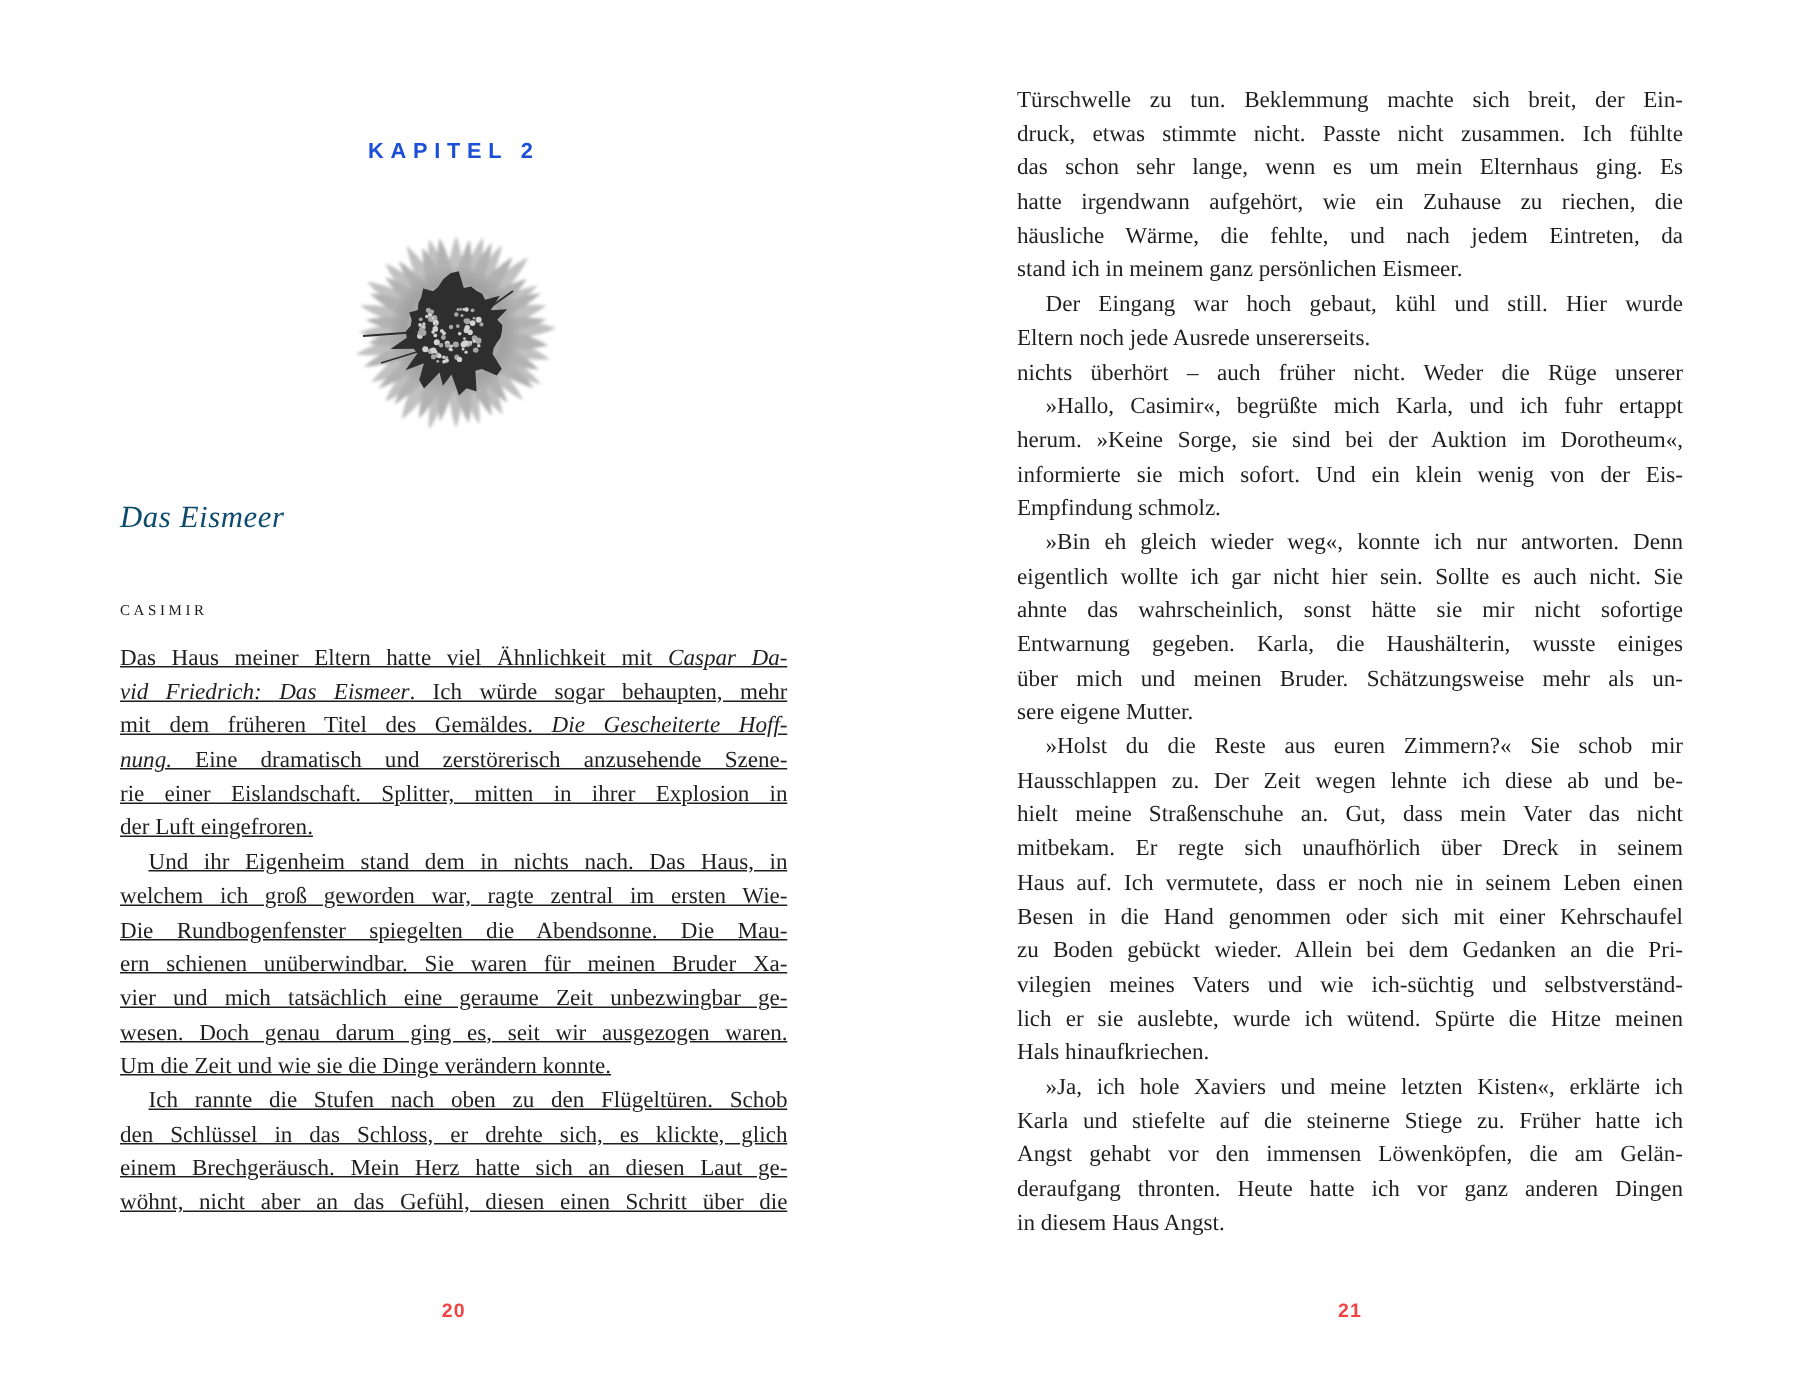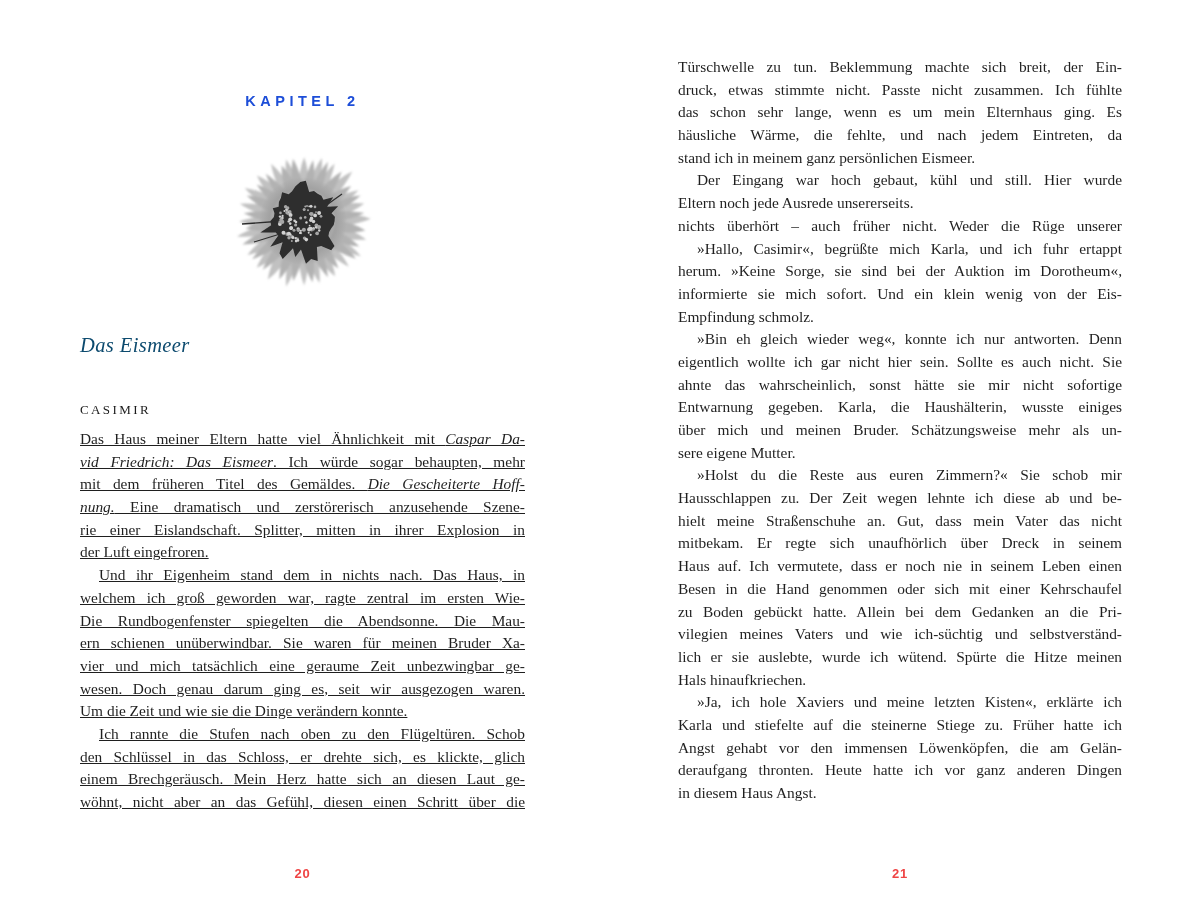--- a/index.html
+++ b/index.html
@@ -30,21 +30,21 @@
   .chapter-title {
     position: absolute; top: 334px; left: 0; width: 100%;
     text-align: left;
     font-style: italic;
     font-size: 20.5px;
     letter-spacing: 0.4px;
     color: #0c4a6e;
   }
   .speaker {
     position: absolute; top: 402px; left: 0;
-    font-size: 13px;
+    font-size: 10px;
     letter-spacing: 2.4px;
     color: #1b1b1b;
   }
   .body-lines { position: absolute; left: 0; width: 100%; }
   .left-lines  { top: 428px; text-decoration: underline; }
   .right-lines { top: 56px; }
 
   .line {
     height: 22.7px;
     line-height: 22.7px;
@@ -261,20 +261,21 @@
     </div>
 
   <div class="folio">20</div>
 </div>
 
 <div class="page page-right">
   <div class="body-lines right-lines">
       <div class="line"><span>Türschwelle zu tun. Beklemmung machte sich breit, der Ein-</span></div>
       <div class="line"><span>druck, etwas stimmte nicht. Passte nicht zusammen. Ich fühlte</span></div>
       <div class="line"><span>das schon sehr lange, wenn es um mein Elternhaus ging. Es</span></div>
+      <div class="line"><span>hatte irgendwann aufgehört, wie ein Zuhause zu riechen, die</span></div>
       <div class="line"><span>häusliche Wärme, die fehlte, und nach jedem Eintreten, da</span></div>
       <div class="line end"><span>stand ich in meinem ganz persönlichen Eismeer.</span></div>
       <div class="line ind"><span>Der Eingang war hoch gebaut, kühl und still. Hier wurde</span></div>
       <div class="line end"><span>Eltern noch jede Ausrede unsererseits.</span></div>
       <div class="line"><span>nichts überhört – auch früher nicht. Weder die Rüge unserer</span></div>
       <div class="line ind"><span>»Hallo, Casimir«, begrüßte mich Karla, und ich fuhr ertappt</span></div>
       <div class="line"><span>herum. »Keine Sorge, sie sind bei der Auktion im Dorotheum«,</span></div>
       <div class="line"><span>informierte sie mich sofort. Und ein klein wenig von der Eis-</span></div>
       <div class="line end"><span>Empfindung schmolz.</span></div>
       <div class="line ind"><span>»Bin eh gleich wieder weg«, konnte ich nur antworten. Denn</span></div>
@@ -282,21 +283,21 @@
       <div class="line"><span>ahnte das wahrscheinlich, sonst hätte sie mir nicht sofortige</span></div>
       <div class="line"><span>Entwarnung gegeben. Karla, die Haushälterin, wusste einiges</span></div>
       <div class="line"><span>über mich und meinen Bruder. Schätzungsweise mehr als un-</span></div>
       <div class="line end"><span>sere eigene Mutter.</span></div>
       <div class="line ind"><span>»Holst du die Reste aus euren Zimmern?« Sie schob mir</span></div>
       <div class="line"><span>Hausschlappen zu. Der Zeit wegen lehnte ich diese ab und be-</span></div>
       <div class="line"><span>hielt meine Straßenschuhe an. Gut, dass mein Vater das nicht</span></div>
       <div class="line"><span>mitbekam. Er regte sich unaufhörlich über Dreck in seinem</span></div>
       <div class="line"><span>Haus auf. Ich vermutete, dass er noch nie in seinem Leben einen</span></div>
       <div class="line"><span>Besen in die Hand genommen oder sich mit einer Kehrschaufel</span></div>
-      <div class="line"><span>zu Boden gebückt hatte. Allein bei dem Gedanken an die Pri-</span></div>
+      <div class="line"><span>zu Boden gebückt wieder. Allein bei dem Gedanken an die Pri-</span></div>
       <div class="line"><span>vilegien meines Vaters und wie ich-süchtig und selbstverständ-</span></div>
       <div class="line"><span>lich er sie auslebte, wurde ich wütend. Spürte die Hitze meinen</span></div>
       <div class="line end"><span>Hals hinaufkriechen.</span></div>
       <div class="line ind"><span>»Ja, ich hole Xaviers und meine letzten Kisten«, erklärte ich</span></div>
       <div class="line"><span>Karla und stiefelte auf die steinerne Stiege zu. Früher hatte ich</span></div>
       <div class="line"><span>Angst gehabt vor den immensen Löwenköpfen, die am Gelän-</span></div>
       <div class="line"><span>deraufgang thronten. Heute hatte ich vor ganz anderen Dingen</span></div>
       <div class="line end"><span>in diesem Haus Angst.</span></div>
     </div>
 

